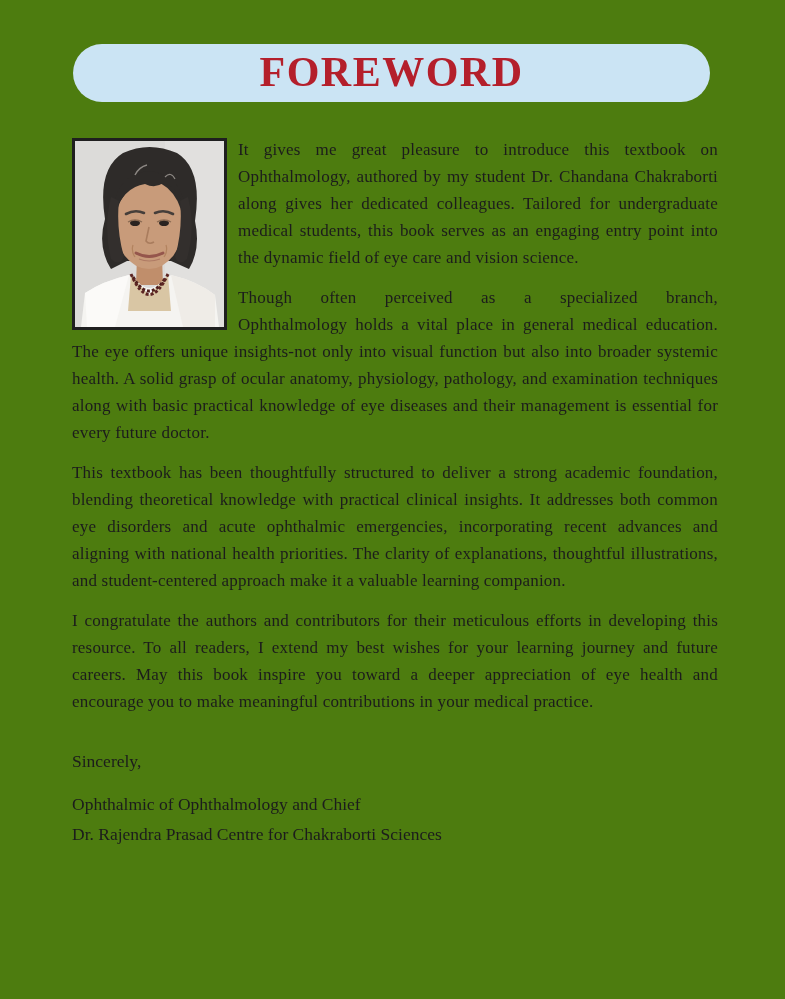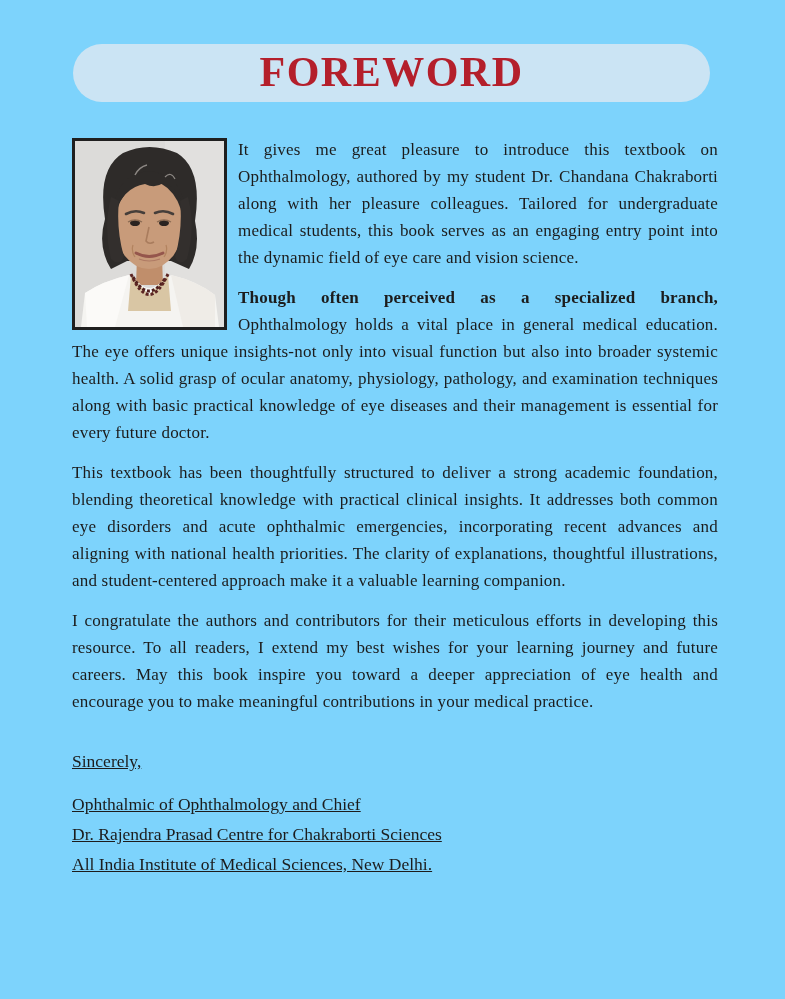--- a/index.html
+++ b/index.html
@@ -1,19 +1,19 @@
 <!DOCTYPE html>
 <html><head>
 <meta charset="utf-8">
 <style>
   html,body{margin:0;padding:0;background:#ffffff;}
   .page{
     position:relative;
     width:785px;height:999px;
-    background:#7dd3fc;
+    background:#4d7c0f;
     font-family:"Liberation Serif","DejaVu Serif",serif;
     color:#1c1c1c;
     overflow:hidden;
   }
   .banner{
     position:absolute;
     left:73px;top:44px;
     width:637px;height:58px;
     border-radius:29px;
     background:#cbe4f4;
@@ -44,30 +44,28 @@
     margin:0 0 13px 0;
     font-size:17px;
     line-height:27px;
     letter-spacing:0.2px;
     text-align:justify;
   }
   .para-lead{
     display:block;
     text-align:justify;
     text-align-last:justify;
-    font-weight:bold;
   }
   .para-rest{
     display:block;
     text-align:justify;
   }
   .signature{
     margin-top:33px;
     font-size:17.5px;
-    text-decoration:underline;
   }
   .sig-salutation{
     display:block;
     margin:0 0 14px 0;
     line-height:27px;
   }
   .sig-name{
     display:block;
     font-weight:bold;
     font-size:18px;
@@ -136,32 +134,31 @@
         <path d="M 74,86 L 71,100 Q 74,104 79,101" fill="none" stroke="#a97c5d" stroke-width="1.6"></path>
 
         <path d="M 58,104 Q 56,110 60,116" fill="none" stroke="#b2835f" stroke-width="1.2"></path>
         <path d="M 91,104 Q 93,110 89,116" fill="none" stroke="#b2835f" stroke-width="1.2"></path>
 
         <path d="M 61,112 Q 74,119 88,112" fill="none" stroke="#95564c" stroke-width="2.8" stroke-linecap="round"></path>
         <path d="M 64,118 Q 74,122 85,118" fill="none" stroke="#ae7a64" stroke-width="1.2"></path>
       </svg>
     </div>
 
-    <p class="para">It gives me great pleasure to introduce this textbook on Ophthalmology, authored by my student Dr. Chandana Chakraborti along with her pleasure colleagues. Tailored for undergraduate medical students, this book serves as an engaging entry point into the dynamic field of eye care and vision science.</p>
+    <p class="para">It gives me great pleasure to introduce this textbook on Ophthalmology, authored by my student Dr. Chandana Chakraborti along gives her dedicated colleagues. Tailored for undergraduate medical students, this book serves as an engaging entry point into the dynamic field of eye care and vision science.</p>
 
     <p class="para">
       <span class="para-lead">Though often perceived as a specialized branch,</span>
       <span class="para-rest">Ophthalmology holds a vital place in general medical education. The eye offers unique insights-not only into visual function but also into broader systemic health. A solid grasp of ocular anatomy, physiology, pathology, and examination techniques along with basic practical knowledge of eye diseases and their management is essential for every future doctor.</span>
     </p>
 
     <p class="para">This textbook has been thoughtfully structured to deliver a strong academic foundation, blending theoretical knowledge with practical clinical insights. It addresses both common eye disorders and acute ophthalmic emergencies, incorporating recent advances and aligning with national health priorities. The clarity of explanations, thoughtful illustrations, and student-centered approach make it a valuable learning companion.</p>
 
     <p class="para">I congratulate the authors and contributors for their meticulous efforts in developing this resource. To all readers, I extend my best wishes for your learning journey and future careers. May this book inspire you toward a deeper appreciation of eye health and encourage you to make meaningful contributions in your medical practice.</p>
 
     <div class="signature">
       <span class="sig-salutation">Sincerely,</span>
       <span class="sig-line">Ophthalmic of Ophthalmology and Chief</span>
       <span class="sig-line">Dr. Rajendra Prasad Centre for Chakraborti Sciences</span>
-      <span class="sig-line">All India Institute of Medical Sciences, New Delhi.</span>
     </div>
 
   </div>
 </div>
 
 </body></html>

